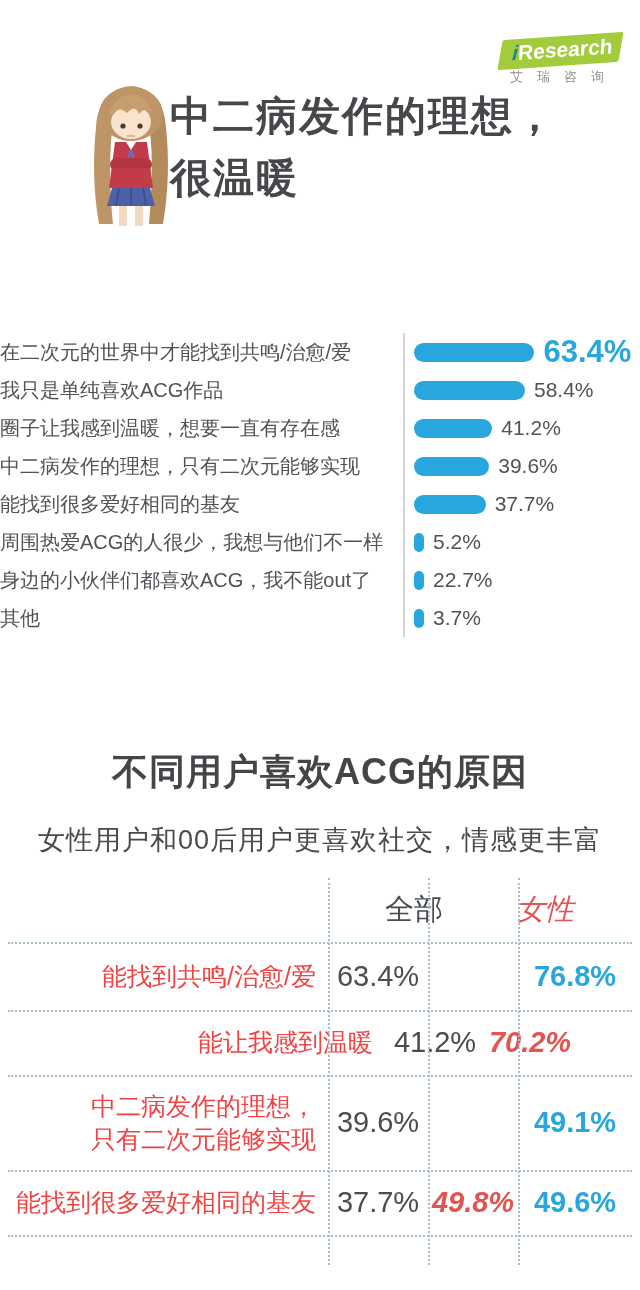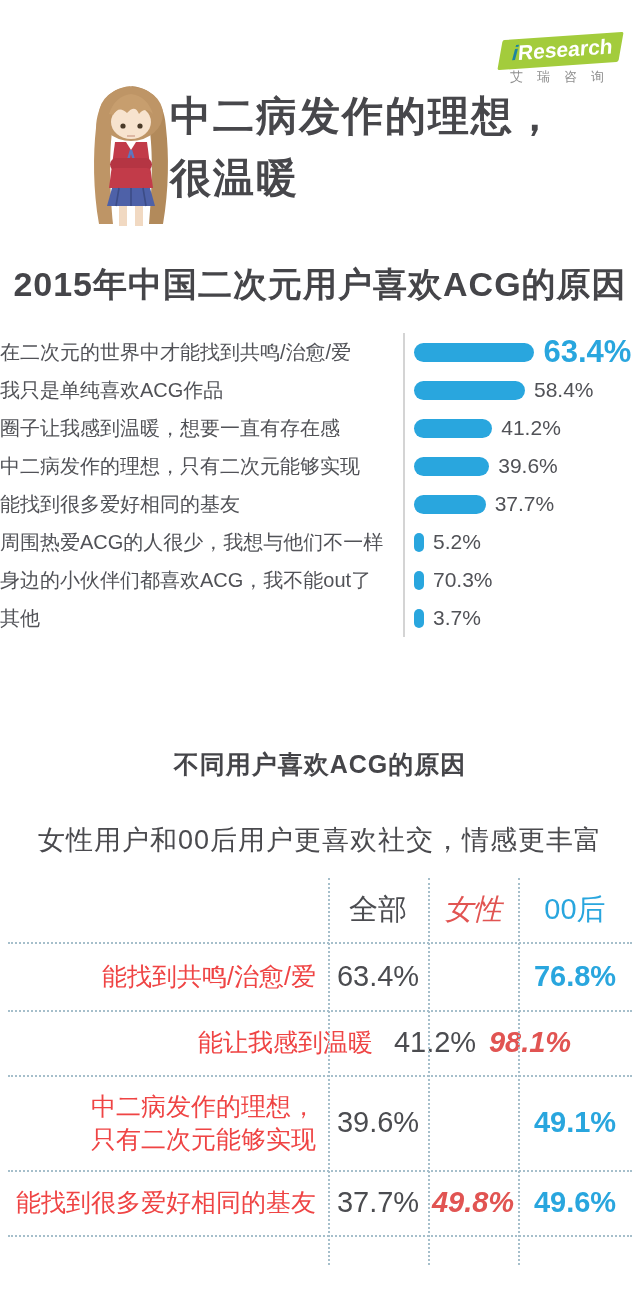--- a/index.html
+++ b/index.html
@@ -37,30 +37,30 @@
   .bar-track{
     flex:1;display:flex;align-items:center;height:38px;
     border-left:2px solid #D4D4D4;padding-left:9px;
   }
   .bar{height:19px;border-radius:10px;background:#29A6DE;flex:0 0 auto;}
   .bar-value{margin-left:9px;font-size:21px;color:#515257;white-space:nowrap;}
   .bar-value.hl{font-size:31px;font-weight:bold;color:#29A6DE;}
   
   .sec2-title{
     position:absolute;top:748px;left:0;width:640px;text-align:center;
-    font-size:25px;font-weight:bold;color:#454549;letter-spacing:1px;white-space:nowrap;
+    font-size:36px;font-weight:bold;color:#454549;letter-spacing:1px;white-space:nowrap;
   }
   .sec2-sub{
     position:absolute;top:822px;left:0;width:640px;text-align:center;
     font-size:27px;color:#4A4A4E;letter-spacing:1px;white-space:nowrap;
   }
   
   .tbl{position:absolute;top:878px;left:8px;width:624px;height:387px;}
   .t-row{display:flex;align-items:stretch;}
-  .t-head{height:64px;}
+  .t-head{height:64px;gap:36px;}
   .t-r1{height:68px;}
   .t-r2{height:65px;justify-content:center;}
   .t-r3{height:95px;}
   .t-r4{height:65px;}
   .t-label{
     flex:0 0 320px;display:flex;align-items:center;justify-content:flex-end;
     padding-right:12px;box-sizing:border-box;font-size:25px;color:#ef4444;
     text-align:right;white-space:pre-line;line-height:1.3;
   }
   .t-cell{display:flex;align-items:center;justify-content:center;font-size:29px;}
@@ -101,21 +101,20 @@
     <path d="M34,104 L31,122 M46,104 L46,122 M58,104 L61,122" stroke="#3C4C86" stroke-width="1.6" fill="none"></path>
     <rect x="34" y="122" width="8" height="20" fill="#F1D9C2"></rect>
     <rect x="50" y="122" width="8" height="20" fill="#F1D9C2"></rect>
   </svg>
 
   <div class="main-title">
     <div>中二病发作的理想，</div>
     <div>很温暖</div>
   </div>
 
-  <div class="chart-title">2015年中国二次元用户喜欢ACG的原因</div>
 
   <div class="chart">
     <div class="bar-row">
       <div class="bar-label">在二次元的世界中才能找到共鸣/治愈/爱</div>
       <div class="bar-track">
         <div class="bar" style="width: 120.46px; background: rgb(41, 166, 222);"></div>
         <span class="bar-value hl">63.4%</span>
       </div>
     </div>
     <div class="bar-row">
@@ -150,21 +149,21 @@
       <div class="bar-label">周围热爱ACG的人很少，我想与他们不一样</div>
       <div class="bar-track">
         <div class="bar" style="width: 10px; background: rgb(41, 166, 222);"></div>
         <span class="bar-value">5.2%</span>
       </div>
     </div>
     <div class="bar-row">
       <div class="bar-label">身边的小伙伴们都喜欢ACG，我不能out了</div>
       <div class="bar-track">
         <div class="bar" style="width: 10px; background: rgb(41, 166, 222);"></div>
-        <span class="bar-value">70.3%</span>
+        <span class="bar-value">22.7%</span>
       </div>
     </div>
     <div class="bar-row">
       <div class="bar-label">其他</div>
       <div class="bar-track">
         <div class="bar" style="width: 10px; background: rgb(41, 166, 222);"></div>
         <span class="bar-value">3.7%</span>
       </div>
     </div>
   </div>
@@ -181,21 +180,21 @@
     </div>
     <div class="t-row t-r1">
       <div class="t-label">能找到共鸣/治愈/爱</div>
       <div class="t-cell c1">63.4%</div>
       <div class="t-cell c2"></div>
       <div class="t-cell c3">76.8%</div>
     </div>
     <div class="t-row t-r2">
       <div class="t-label">能让我感到温暖</div>
       <div class="t-cell c1">41.2%</div>
-      <div class="t-cell c2">98.1%</div>
+      <div class="t-cell c2">70.2%</div>
     </div>
     <div class="t-row t-r3">
       <div class="t-label">中二病发作的理想，
 只有二次元能够实现</div>
       <div class="t-cell c1">39.6%</div>
       <div class="t-cell c2"></div>
       <div class="t-cell c3">49.1%</div>
     </div>
     <div class="t-row t-r4">
       <div class="t-label">能找到很多爱好相同的基友</div>

